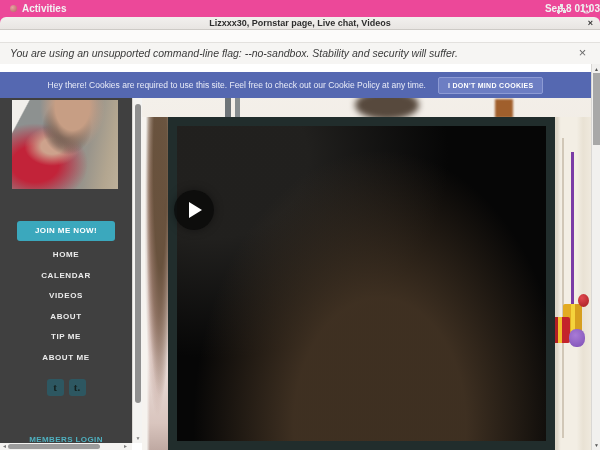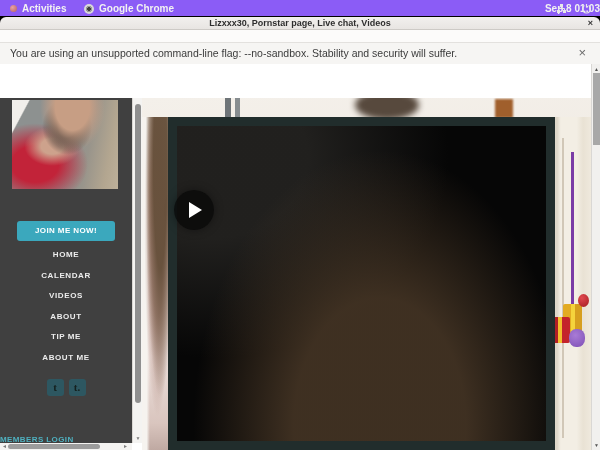--- a/index.html
+++ b/index.html
@@ -1,35 +1,35 @@
 <!DOCTYPE html>
 <html><head>
 <meta charset="utf-8">
 <style>
   html,body{margin:0;padding:0;}
   body{width:600px;height:450px;background:#000;font-family:"Liberation Sans",sans-serif;overflow:hidden;}
   .screen{position:relative;width:600px;height:450px;background:#000;overflow:hidden;}
   .abs{position:absolute;}
 
   
-  .topbar{left:0;top:0;width:600px;height:16px;background:#8b5cf6;color:#f2f2f2;}
+  .topbar{left:0;top:0;width:600px;height:29px;background:#ec4899;color:#f2f2f2;}
   .topbar .item{position:absolute;top:0;height:17px;display:flex;align-items:center;gap:5px;font-size:10px;font-weight:bold;}
   .dot-icon{width:7px;height:7px;border-radius:50%;background:radial-gradient(circle at 35% 35%,#e8a2a4,#b65f62);}
   .chrome-icon{width:10px;height:10px;border-radius:50%;background:radial-gradient(circle,#3f3f3f 0 24%,#9b9b9b 26% 44%,#d8d8d8 46% 100%);}
   .sys-icons{position:absolute;right:8px;top:0;height:17px;display:flex;align-items:center;gap:14px;}
 
   
   .titlebar{left:0;top:17px;width:600px;height:12px;background:linear-gradient(#f2f0ee,#e8e5e2);border-radius:6px 6px 0 0;border-bottom:1px solid #cdcac6;}
   .titlebar .title{position:absolute;left:0;right:0;top:0;height:12px;text-align:center;font-size:9px;font-weight:bold;color:#2e2e2e;line-height:12px;border-radius:6px;}
   .titlebar .close{position:absolute;right:7px;top:0;font-size:9px;font-weight:bold;color:#333;line-height:12px;cursor:default;}
 
   .toolbar-gap{left:0;top:30px;width:600px;height:12px;background:#fcfbfa;}
 
   
-  .flagbar{left:0;top:42px;width:600px;height:34px;background:#f6f5f3;border-top:1px solid #e3e1de;border-bottom:1px solid #8b5cf6;box-sizing:border-box;}
+  .flagbar{left:0;top:42px;width:600px;height:34px;background:#f6f5f3;border-top:1px solid #e3e1de;border-bottom:1px solid #8b5cf6;box-sizing:border-box;font-style:italic;}
   .flagbar .msg{position:absolute;left:10px;top:0;height:20px;line-height:20px;font-size:10.5px;color:#3b3b3b;}
   .flagbar .close{position:absolute;right:14px;top:0;height:20px;line-height:20px;font-size:13px;color:#6b6b6b;}
 
   
   .page-bg{left:0;top:64px;width:591px;height:386px;background:#ffffff;}
 
   
   .cookie{left:0;top:72px;width:591px;height:26px;background:#5568b1;display:flex;align-items:center;justify-content:center;gap:12px;}
   .cookie .msg{font-size:8.5px;color:#e9ecf8;}
   .cookie .btn{font-size:7px;font-weight:bold;color:#fff;background:#6d7ec3;border:1px solid #8d9bd4;border-radius:2px;padding:4px 9px;letter-spacing:.3px;}
@@ -67,21 +67,21 @@
       radial-gradient(ellipse at 38% 52%,#cda28c 0 12%,rgba(205,162,140,0) 30%),
       radial-gradient(ellipse at 22% 72%,#c22339 0 20%,rgba(194,35,57,0) 45%),
       linear-gradient(100deg,#8d9190 0 52%,#98948b 70%,#b3a690 88%,#bdb09a 100%);}
   .join-btn{left:17px;top:123px;width:98px;height:20px;background:#3ba8bd;border-radius:3px;color:#fff;
     font-size:8px;font-weight:bold;text-align:center;line-height:20px;letter-spacing:.4px;}
   .menu-item{left:0;width:132px;height:14px;text-align:center;color:#ececec;font-size:8px;font-weight:bold;letter-spacing:.6px;line-height:14px;}
   .mi0{top:150px;} .mi1{top:171px;} .mi2{top:191px;} .mi3{top:212px;} .mi4{top:232px;} .mi5{top:253px;}
   .social-row{left:0;top:281px;width:132px;display:flex;justify-content:center;gap:5px;}
   .tw-icon{width:17px;height:17px;border-radius:3px;background:#2d5761;color:#14201e;font-size:11px;font-weight:bold;
     font-family:"Liberation Serif",serif;text-align:center;line-height:16px;}
-  .members{left:0;top:330px;width:132px;text-align:left;}
+  .members{left:0;top:330px;width:132px;text-align:center;}
   .members a{color:#4fb0bf;font-size:8px;font-weight:bold;letter-spacing:.4px;text-decoration:underline;}
 
   
   .side-vscroll{left:132px;top:98px;width:10px;height:345px;background:#f4f3f1;border-left:1px solid #dbd8d4;box-sizing:border-box;}
   .side-vscroll .thumb{position:absolute;left:2px;top:6px;width:6px;height:299px;background:#8f8f8f;border-radius:3px;}
   .side-vscroll .ar{position:absolute;left:0;width:10px;text-align:center;font-size:5px;color:#7d7d7d;}
   .side-vscroll .ar.down{bottom:2px;}
   .side-hscroll{left:0;top:443px;width:132px;height:7px;background:#f4f3f1;}
   .side-hscroll .thumb{position:absolute;left:8px;top:1px;width:92px;height:5px;background:#9c9c9c;border-radius:2.5px;}
   .side-hscroll .ar{position:absolute;top:0;font-size:5px;color:#7d7d7d;line-height:7px;}
@@ -106,24 +106,20 @@
 </style>
 </head>
 <body>
 
 <div class="screen">
 
   <div class="abs topbar">
     <div class="item" style="left:10px;">
       <span class="dot-icon"></span>
       <span>Activities</span>
-    </div>
-    <div class="item" style="left:84px;">
-      <span class="chrome-icon"></span>
-      <span>Google Chrome</span>
     </div>
     <div class="item" style="left:0;right:0;justify-content:flex-end;">
       <span>Sep 8 01:03</span>
     </div>
     <div class="sys-icons">
       <svg width="11" height="11" viewBox="0 0 11 11">
         <rect x="4" y="1" width="3" height="3" fill="#e8e8e8"></rect>
         <rect x="1" y="7" width="3" height="3" fill="#e8e8e8"></rect>
         <rect x="7" y="7" width="3" height="3" fill="#e8e8e8"></rect>
         <path d="M5.5 4v2M2.5 7V5.5h6V7" stroke="#e8e8e8" stroke-width="1" fill="none"></path>
@@ -157,20 +153,24 @@
     <div class="abs left-strip"></div>
     <div class="abs right-strip"></div>
     <div class="abs door-line"></div>
     <div class="abs ribbon"></div>
     <div class="abs gift-yellow"></div>
     <div class="abs gift-red"></div>
     <div class="abs gift-purple"></div>
     <div class="abs gift-ball"></div>
   </div>
 
+  <div class="abs cookie">
+    <span class="msg">Hey there! Cookies are required to use this site. Feel free to check out our Cookie Policy at any time.</span>
+    <span class="btn">I DON'T MIND COOKIES</span>
+  </div>
 
   <div class="abs sidebar">
     <div class="abs photo"></div>
     <div class="abs join-btn">JOIN ME NOW!</div>
     <div class="abs menu-item mi0">HOME</div>
     <div class="abs menu-item mi1">CALENDAR</div>
     <div class="abs menu-item mi2">VIDEOS</div>
     <div class="abs menu-item mi3">ABOUT</div>
     <div class="abs menu-item mi4">TIP ME</div>
     <div class="abs menu-item mi5">ABOUT ME</div>

